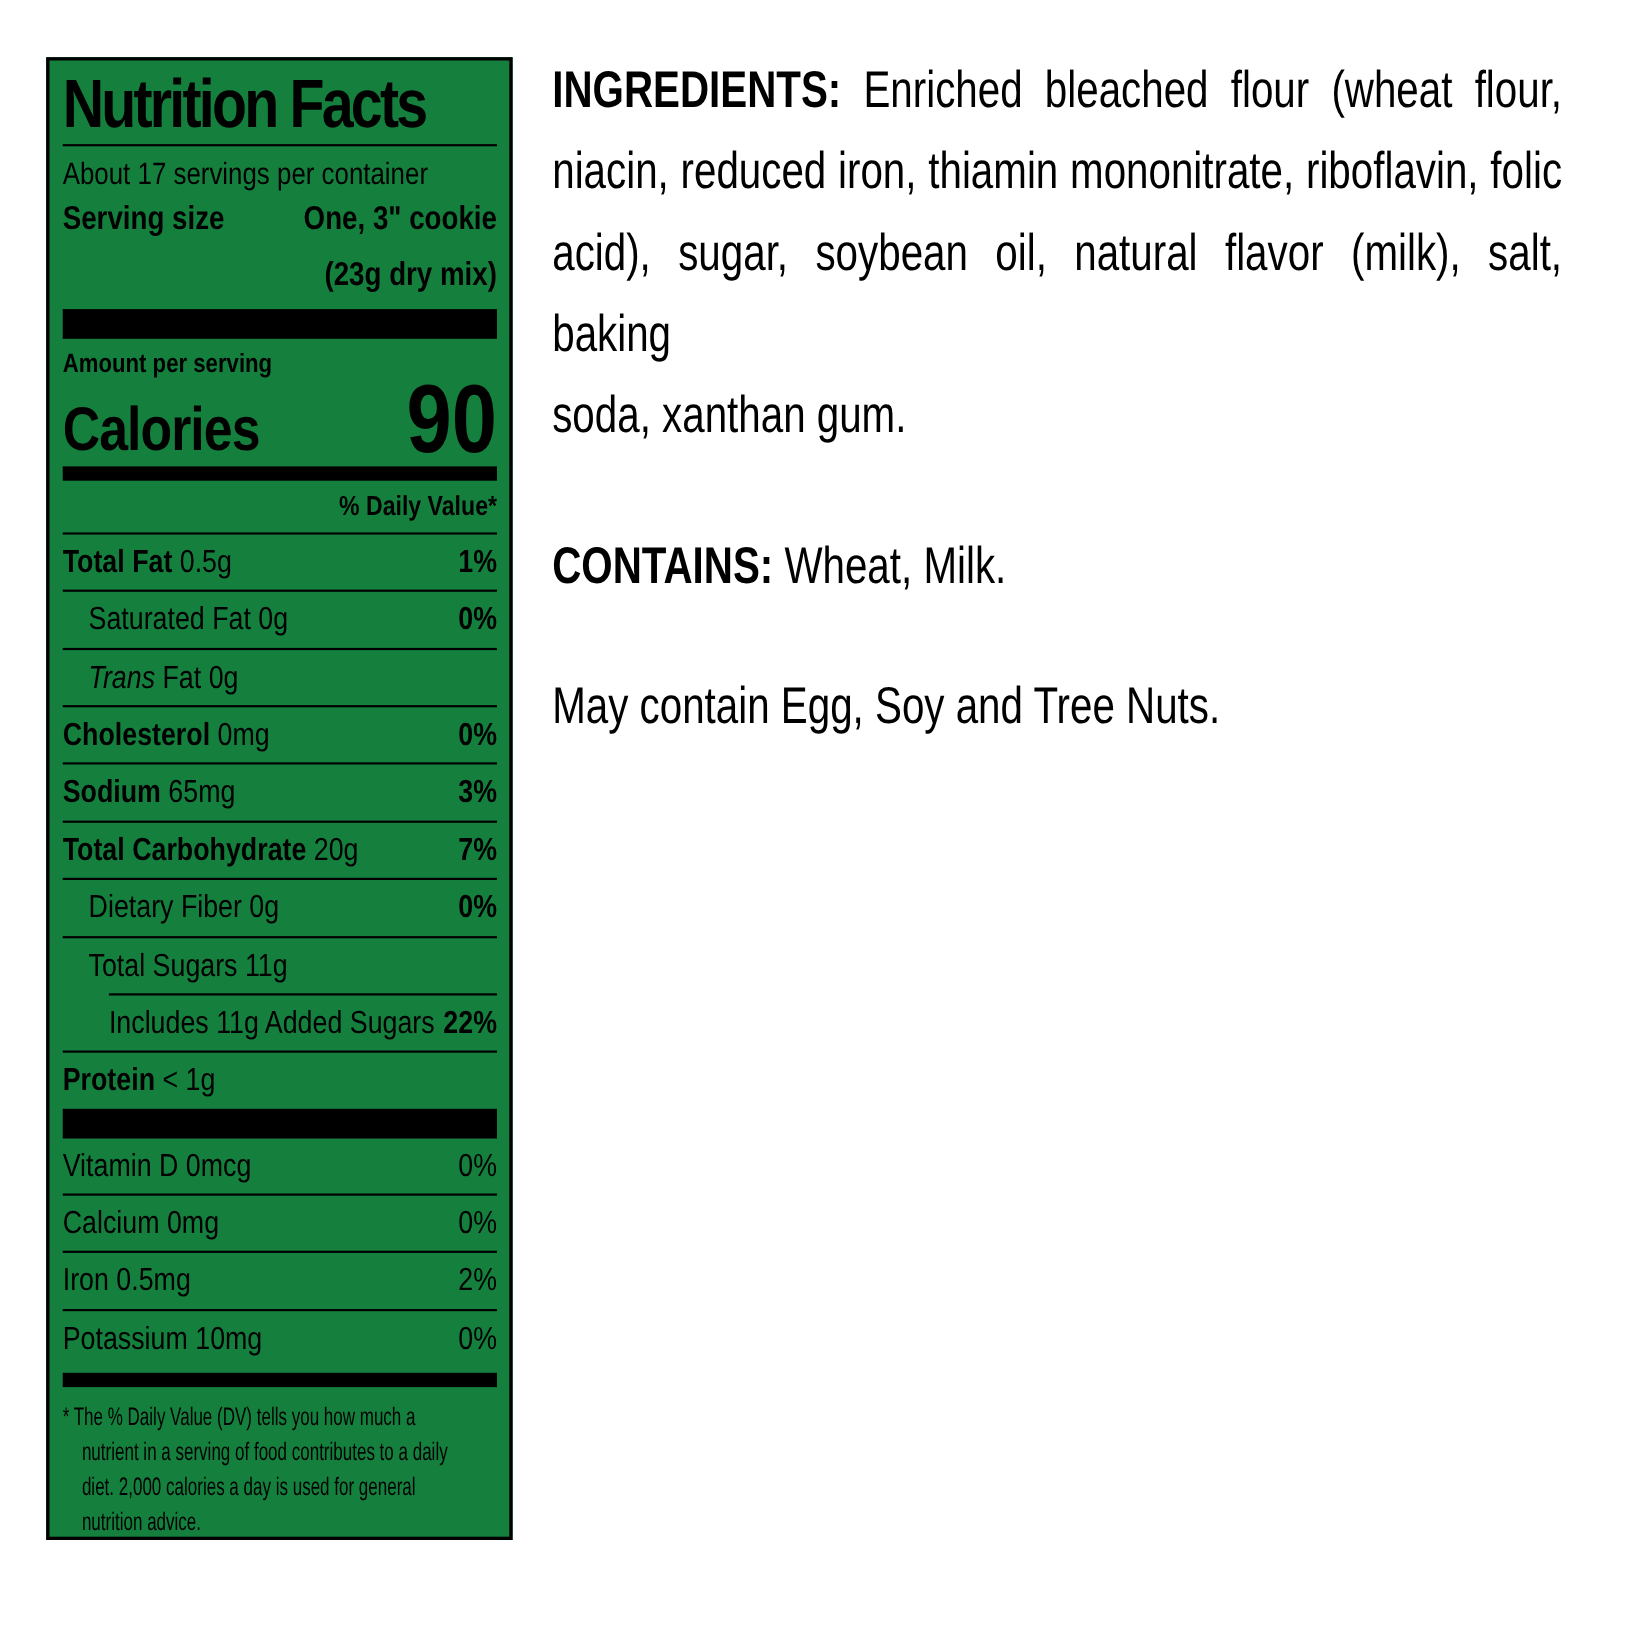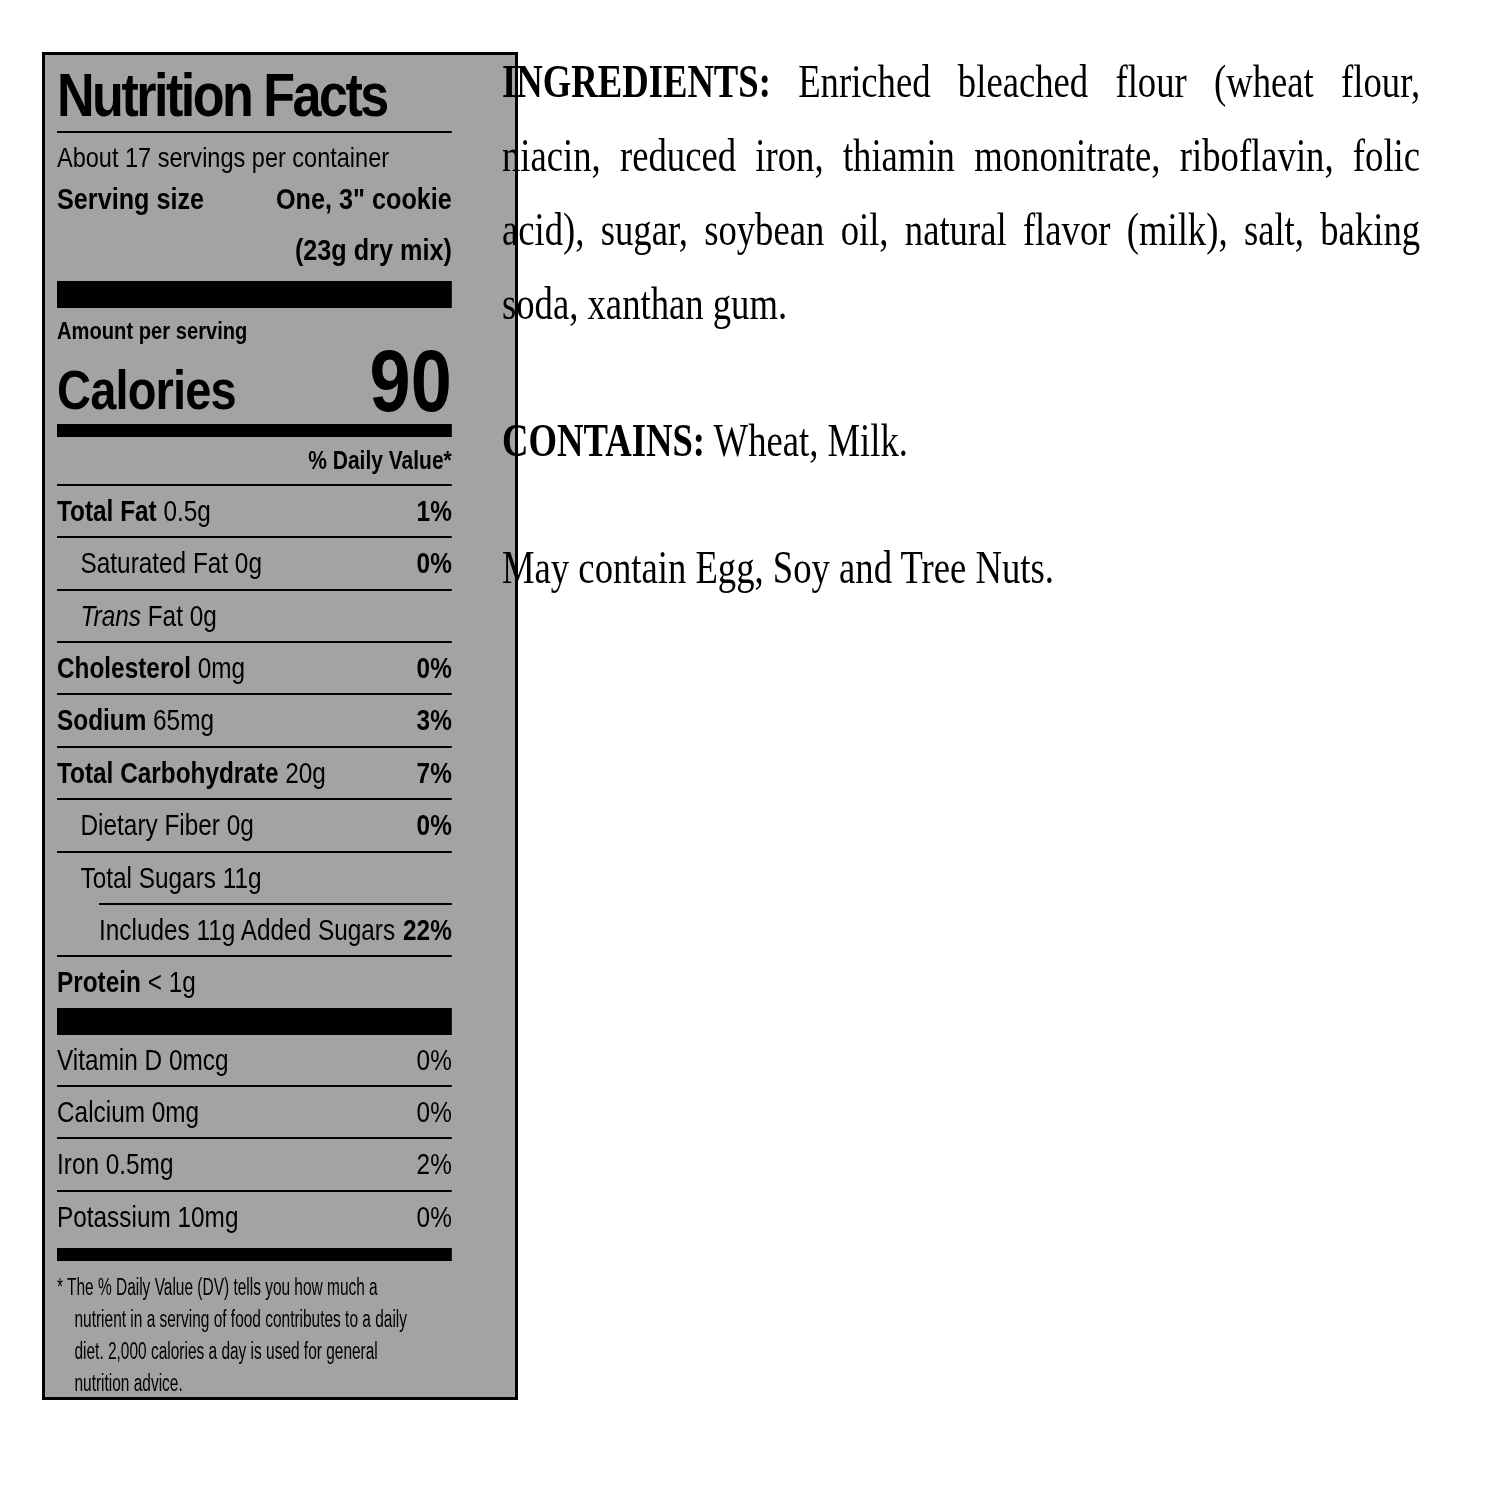--- a/index.html
+++ b/index.html
@@ -2,22 +2,22 @@
 <html><head>
 <meta charset="utf-8">
 <style>
   html,body{margin:0;padding:0;}
   body{
     width:1500px;height:1500px;background:#fff;color:#000;
     font-family:"Liberation Sans", sans-serif;position:relative;overflow:hidden;
   }
   
   .nfl{
-    position:absolute;left:42px;top:52px;width:476px;height:1348px;
-    border:3px solid #000;box-sizing:border-box;background:#a3a3a3;
+    position:absolute;left:42px;top:52px;width:424px;height:1348px;
+    border:3px solid #000;box-sizing:border-box;background:#15803d;
     padding:8px 12px 10px 12px;
   }
   
   .lc{transform:scaleX(0.84);transform-origin:0 0;width:470px;}
   .nf-title{
     font-size:62px;font-weight:700;letter-spacing:-3px;line-height:1.04;
     white-space:nowrap;
   }
   .title-rule{border:none;border-top:2px solid #000;margin:4px 0 7px 0;}
   .servings{font-size:28px;line-height:1.25;}
@@ -42,21 +42,21 @@
   .amt{margin-left:8px;}
   .amt:empty{margin-left:0;}
   .row--ind{padding-left:28px;}
   .row--includes{margin-left:50px;}
   .row--first-vit{border-top:none;}
   .fn{margin-top:10px;font-size:23px;line-height:1.4;}
   .fn-scale{transform:scaleX(0.8);transform-origin:0 0;width:588px;}
   .fn-line{white-space:nowrap;padding-left:26px;}
   .fn-line.first{padding-left:0;}
   
-  .rcol{position:absolute;left:502px;top:44px;width:918px;font-family:Liberation Serif, serif;}
+  .rcol{position:absolute;left:502px;top:44px;width:918px;}
   .cond{transform:scaleX(0.78);transform-origin:0 0;width:1177px;}
   .ing-line{font-size:47px;line-height:74px;text-align:justify;text-align-last:justify;}
   .ing-line.last{text-align:left;text-align-last:left;}
   .statement{font-size:47px;line-height:74px;}
   .contains{margin-top:63px;}
   .may{margin-top:53px;}
 </style>
 </head>
 <body>
 

